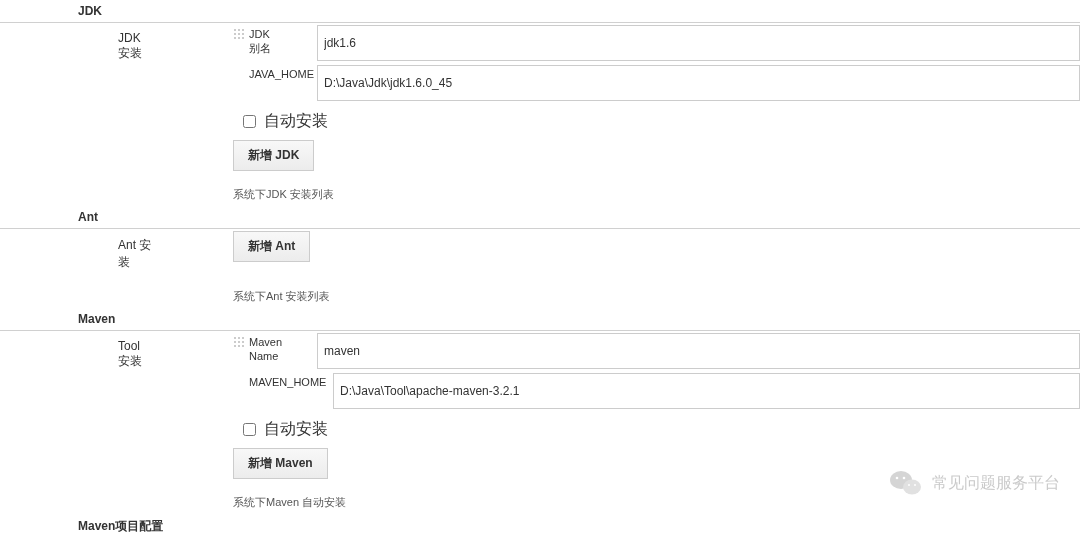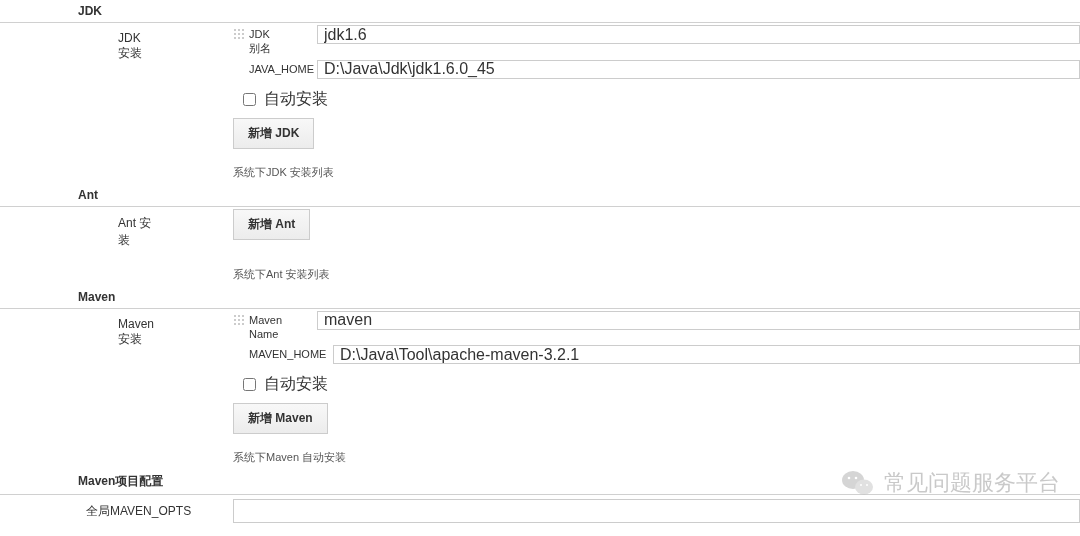--- a/index.html
+++ b/index.html
@@ -59,24 +59,24 @@
       font-size: 11px;
       color: #333;
       padding-top: 2px;
       line-height: 1.3;
     }
     .field-label.wide {
       width: 84px;
     }
     .field-input {
       flex: 1;
-      height: 19px;
+      height: 36px;
       border: 1px solid #ccc;
       padding: 2px 6px;
-      font-size: 16px;
+      font-size: 12px;
       color: #333;
       margin-right: 0;
     }
     .checkbox-row {
       display: flex;
       align-items: center;
       padding: 6px 0 6px 10px;
       margin-top: 2px;
     }
     .checkbox-row input[type="checkbox"] {
@@ -123,21 +123,21 @@
       padding: 2px 6px;
     }
     .watermark {
       position: absolute;
       right: 20px;
       bottom: 35px;
       display: flex;
       align-items: center;
       opacity: 0.35;
       color: #666;
-      font-size: 22px;
+      font-size: 16px;
     }
     .watermark-icon {
       width: 36px;
       height: 36px;
       margin-right: 8px;
     }
     .spacer-narrow { width: 16px; flex-shrink: 0; }
   </style>
 </head>
 <body>
@@ -185,21 +185,21 @@
 <div class="row">
   <div class="left-label">Ant 安装</div>
   <div class="form-area">
     <button class="btn">新增 Ant</button>
   </div>
 </div>
 <div class="help-text">系统下Ant 安装列表</div>
 
 <div class="section-header">Maven</div>
 <div class="row">
-  <div class="left-label">Maven 安装</div>
+  <div class="left-label">Tool 安装</div>
   <div class="form-area">
     <div class="field-row">
       <span class="drag-handle">
         <svg width="12" height="12" viewBox="0 0 12 12">
           <circle cx="2" cy="2" r="1" fill="#bbb"></circle>
             <circle cx="6" cy="2" r="1" fill="#bbb"></circle>
             <circle cx="10" cy="2" r="1" fill="#bbb"></circle>
           <circle cx="2" cy="6" r="1" fill="#bbb"></circle>
             <circle cx="6" cy="6" r="1" fill="#bbb"></circle>
             <circle cx="10" cy="6" r="1" fill="#bbb"></circle>

